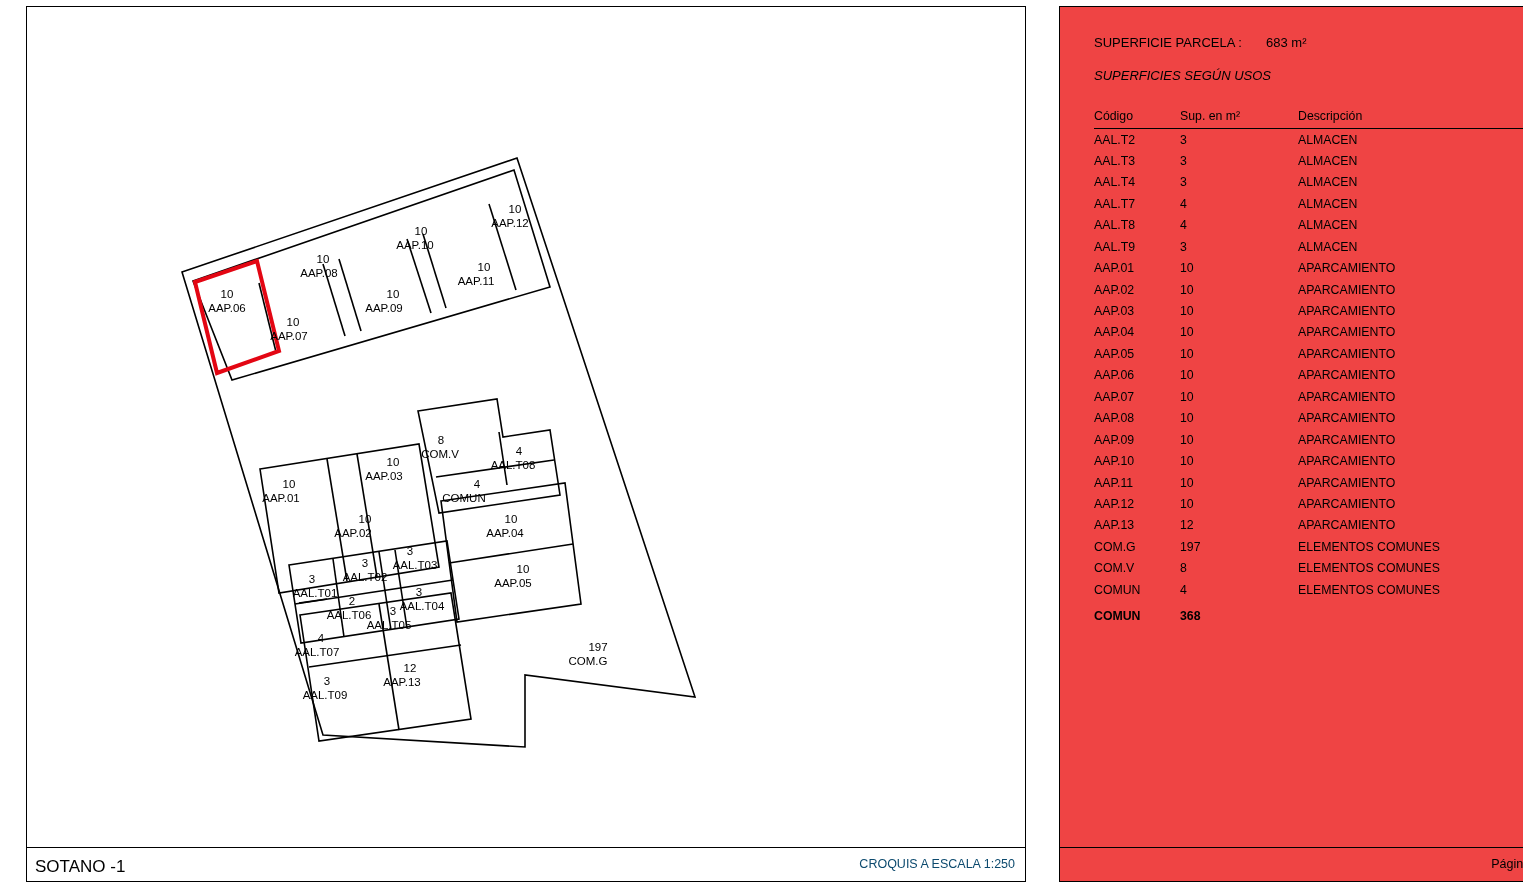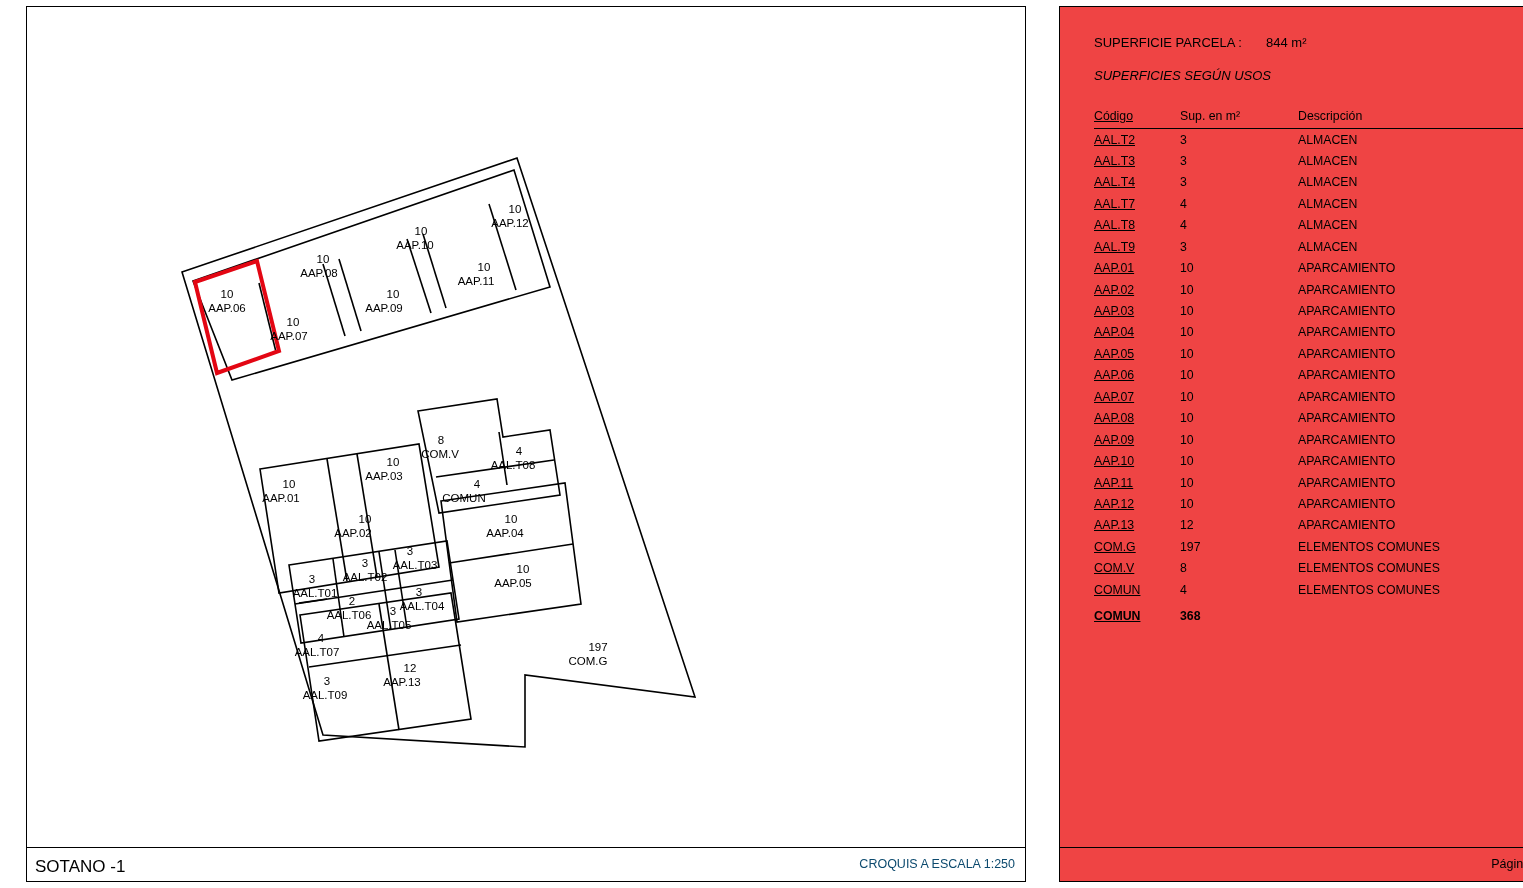--- a/index.html
+++ b/index.html
@@ -108,21 +108,21 @@
     border-collapse: collapse;
     font-size: 12.3px;
     color: #000;
   }
   table.usos thead th {
     text-align: left;
     font-weight: normal;
     padding: 0 0 5px 0;
     border-bottom: 1px solid #000;
   }
-  table.usos th.c-cod, table.usos td.c-cod { width: 86px; text-decoration: underline; }
+  table.usos th.c-cod, table.usos td.c-cod { width: 86px; }
   table.usos th.c-sup, table.usos td.c-sup { width: 118px; }
   table.usos th.c-des, table.usos td.c-des { width: auto; }
   table.usos tbody td {
     padding: 1.5px 0;
     vertical-align: top;
     line-height: 1.5;
   }
   table.usos tbody tr.total td {
     font-weight: bold;
     padding-top: 6px;
@@ -242,21 +242,21 @@
       <span class="lbl-left">SOTANO -1</span>
       <span class="lbl-right">CROQUIS A ESCALA 1:250</span>
     </div>
   </div>
 
   <div class="right-panel">
     <div class="right-inner">
 
       <div class="sup-row">
         <span class="lab">SUPERFICIE PARCELA :</span>
-        <span class="val">844 m²</span>
+        <span class="val">683 m²</span>
       </div>
 
       <div class="sub-head">SUPERFICIES SEGÚN USOS</div>
 
       <table class="usos">
         <thead>
           <tr>
             <th class="c-cod">Código</th>
             <th class="c-sup">Sup. en m²</th>
             <th class="c-des">Descripción</th>

